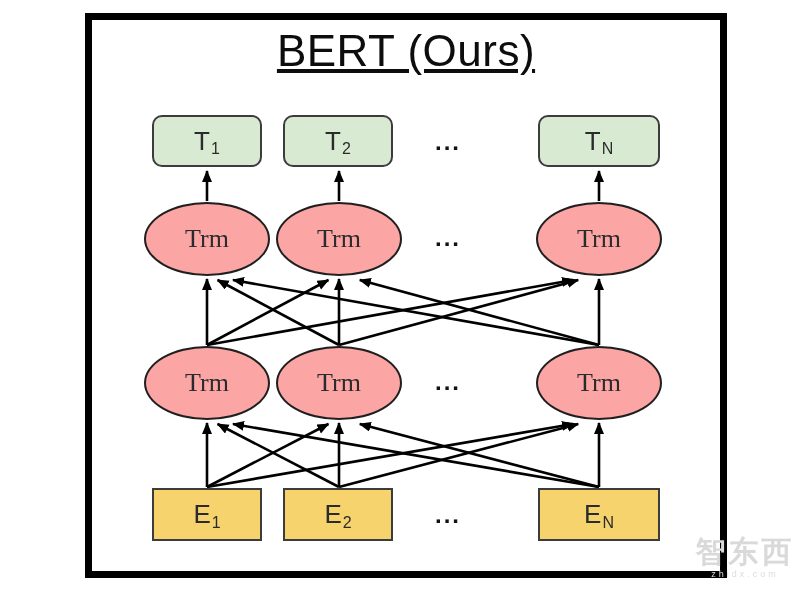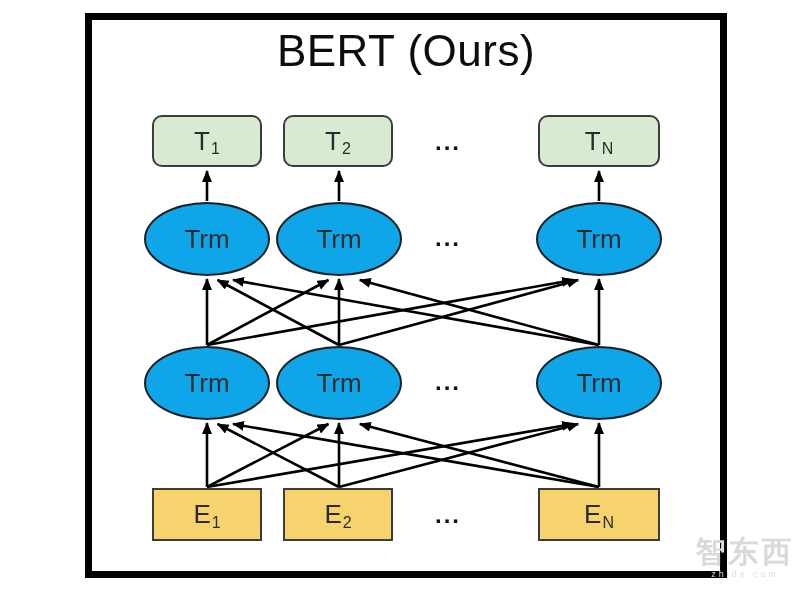--- a/index.html
+++ b/index.html
@@ -21,20 +21,21 @@
   }
   .title {
     position: absolute;
     left: 85px; top: 26px;
     width: 642px;
     text-align: center;
     font-size: 44px;
     letter-spacing: 0.5px;
     color: #0d0d0d;
     z-index: 3;
+    text-decoration: underline;
   }
   #arrow-layer {
     position: absolute; left: 0; top: 0;
     width: 802px; height: 595px;
     z-index: 1;
     pointer-events: none;
   }
   .shape {
     position: absolute;
     display: flex;
@@ -49,23 +50,24 @@
   .rbox {
     background: #d9ead3;
     border: 2px solid #3c3c3c;
     border-radius: 10px;
   }
   .ebox {
     background: #f6d36c;
     border: 2px solid #3c3c3c;
   }
   .ell {
-    background: #0ea5e9;
+    background: #fca5a5;
     border: 2.5px solid #1f1f1f;
     border-radius: 50%;
+    font-family: Liberation Serif, serif;
   }
   .sub {
     font-size: 16px;
     position: relative;
     bottom: -8px;
     margin-left: 1px;
   }
   .dots {
     position: absolute;
     font-size: 24px;

